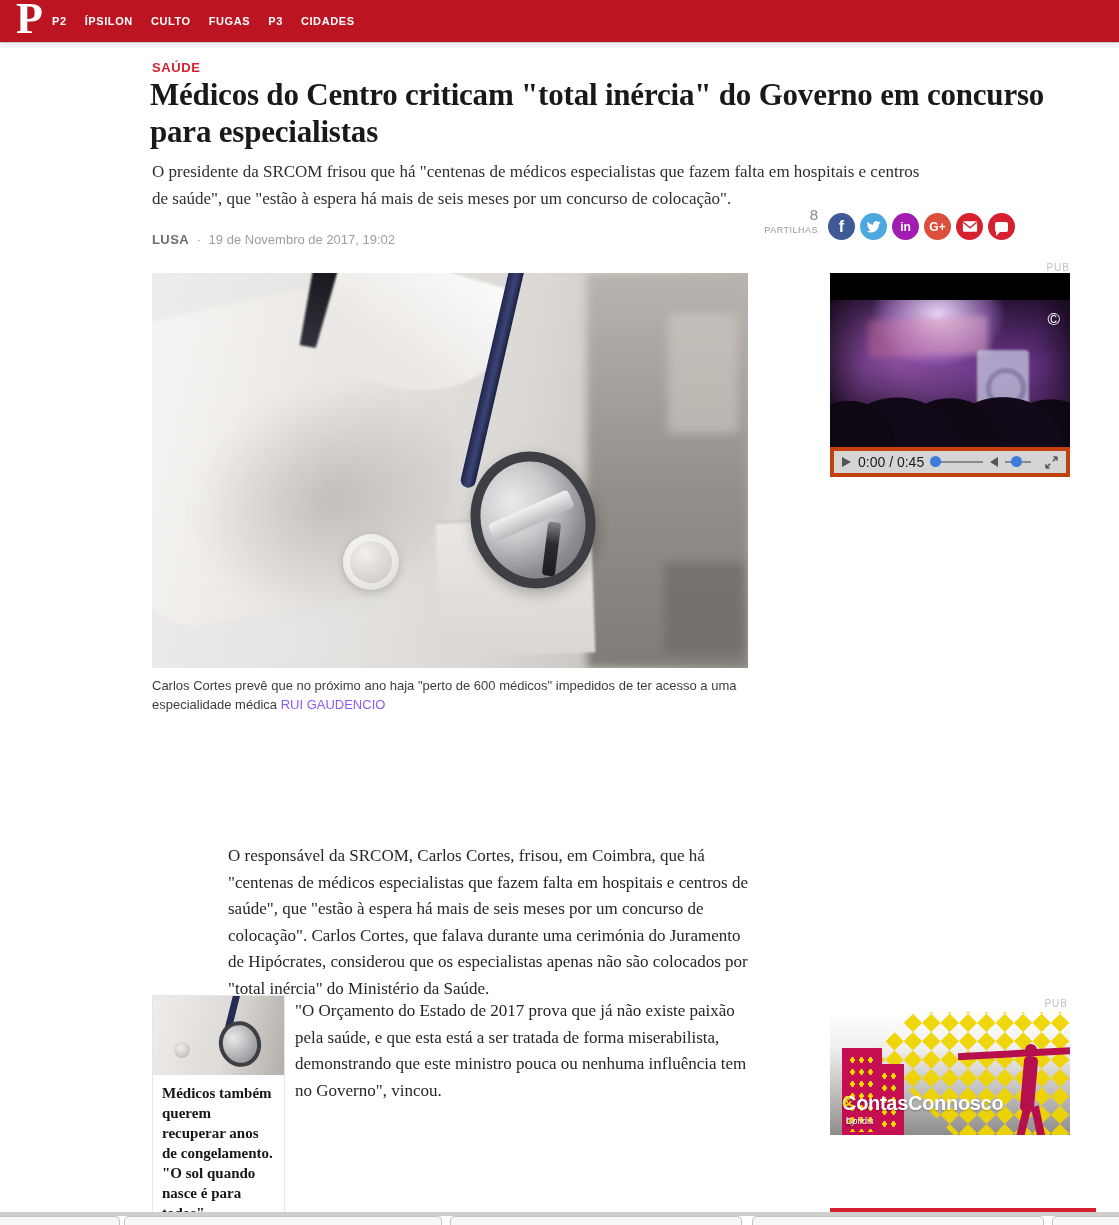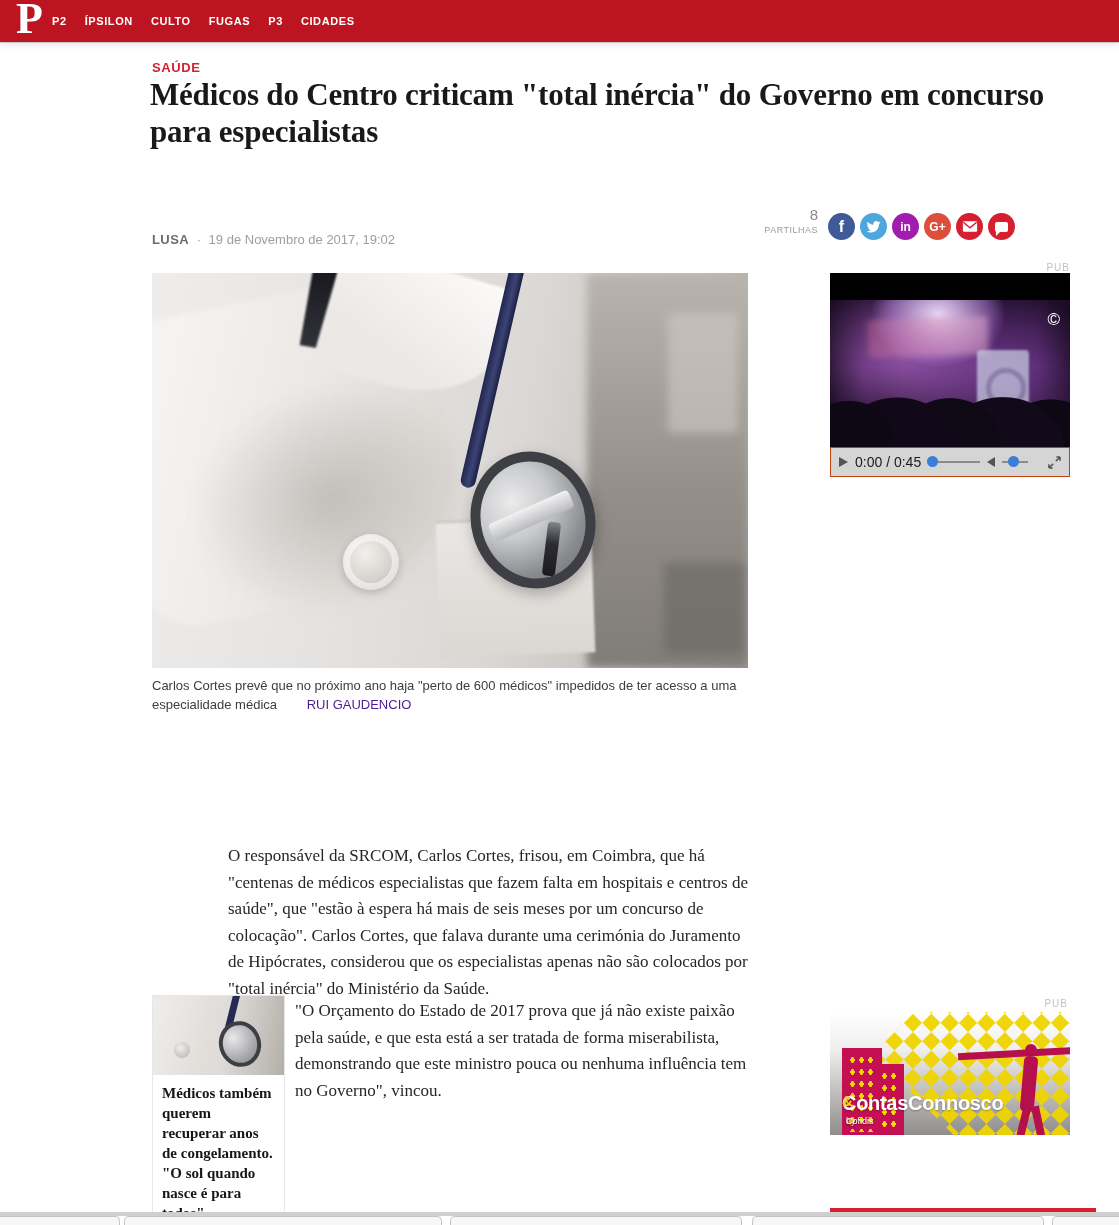--- a/index.html
+++ b/index.html
@@ -74,21 +74,21 @@
   .sthead:after{content:"";position:absolute;left:8%;top:38%;width:84%;height:16%;
           background:linear-gradient(180deg,#f2f2f3,#b9babd);transform:rotate(-8deg);border-radius:4px;}
   .clip{left:66%;top:63%;width:13px;height:54px;border-radius:4px;transform:rotate(7deg);
         background:linear-gradient(180deg,#83838a,#2c2c33 40%,#1b1b20);}
   .cbutton{left:32%;top:66%;width:56px;height:56px;border-radius:50%;
            background:radial-gradient(circle at 40% 35%,#f2f0ed,#d6d2cd 55%,#aca7a1);
            box-shadow:inset 0 0 0 7px rgba(255,255,255,.55),0 3px 8px rgba(0,0,0,.18);}
 
   .caption{position:absolute;left:152px;top:676px;width:596px;font-size:13px;
            line-height:19px;color:#3d3d3d;}
-  .caption .credit{color:#4c1d95;margin-left:26px;}
+  .caption .credit{color:#8b5cf6;}
 
   
   .para{position:absolute;font-family:"Liberation Serif",serif;font-size:17px;
         line-height:26.5px;color:#262626;}
   .p1{left:228px;top:735px;width:528px;}
   .p2{left:228px;top:843px;width:528px;}
   .p3{left:295px;top:998px;width:462px;}
   .p4{left:295px;top:1108px;width:462px;}
 
   
@@ -134,21 +134,21 @@
       radial-gradient(46px 40px at 8% 92%,#0e0714 98%,transparent),
       radial-gradient(60px 50px at 28% 100%,#120918 98%,transparent),
       radial-gradient(52px 46px at 50% 96%,#0f0815 98%,transparent),
       radial-gradient(62px 52px at 72% 102%,#130a19 98%,transparent),
       radial-gradient(50px 44px at 92% 95%,#0e0714 98%,transparent),
       radial-gradient(7px 7px at 38% 55%,#d94f6a 98%,transparent),
       radial-gradient(6px 6px at 55% 62%,#5a8fd9 98%,transparent),
       radial-gradient(6px 6px at 22% 60%,#d9a14f 98%,transparent);}
   .copyright{right:10px;top:10px;color:#fff;font-size:17px;}
   .controls{position:absolute;left:0;bottom:0;width:100%;height:30px;background:#d5d5d5;
-            border:1px solid #c2410c;box-sizing:border-box;display:flex;align-items:center;
+            border:4px solid #c2410c;box-sizing:border-box;display:flex;align-items:center;
             padding:0 8px;gap:7px;}
   .playtri{width:0;height:0;border-left:9px solid #555;border-top:5.5px solid transparent;
            border-bottom:5.5px solid transparent;cursor:pointer;}
   .vtime{font-size:14px;color:#1a1a1a;white-space:nowrap;}
   .track{height:2px;background:#8a8a8a;position:relative;cursor:pointer;}
   .track.prog{width:52px;}
   .track.vol{width:26px;}
   .thumb{position:absolute;top:-5px;width:11px;height:11px;border-radius:50%;background:#3b7dd8;}
   .voltri{width:0;height:0;border-right:8px solid #555;border-top:5px solid transparent;
           border-bottom:5px solid transparent;cursor:pointer;}
@@ -201,20 +201,21 @@
       <span>ÍPSILON</span>
       <span>CULTO</span>
       <span>FUGAS</span>
       <span>P3</span>
       <span>CIDADES</span>
     </div>
   </div>
 
   <div class="kicker">SAÚDE</div>
   <h1 class="title">Médicos do Centro criticam "total inércia" do Governo em concurso para especialistas</h1>
+  <div class="subtitle">O presidente da SRCOM frisou que há "centenas de médicos especialistas que fazem falta em hospitais e centros de saúde", que "estão à espera há mais de seis meses por um concurso de colocação".</div>
   <div class="byline">
     <span class="author">LUSA</span>
     <span class="dot">·</span>
     <span class="date">19 de Novembro de 2017, 19:02</span>
   </div>
 
   <div class="share-count">
     <div class="num">8</div>
     <div class="lbl">PARTILHAS</div>
   </div>

